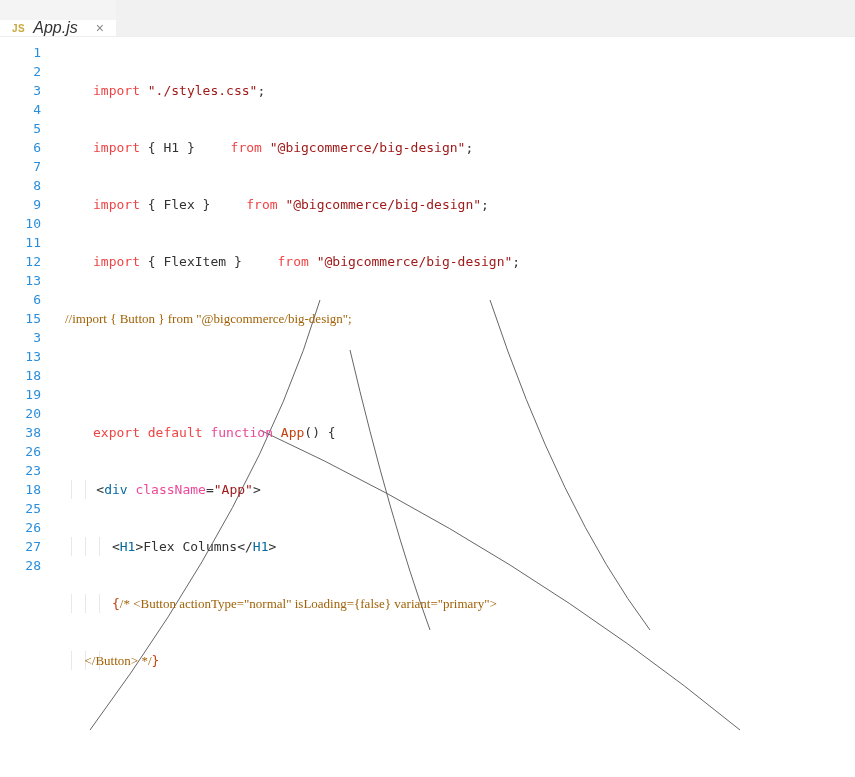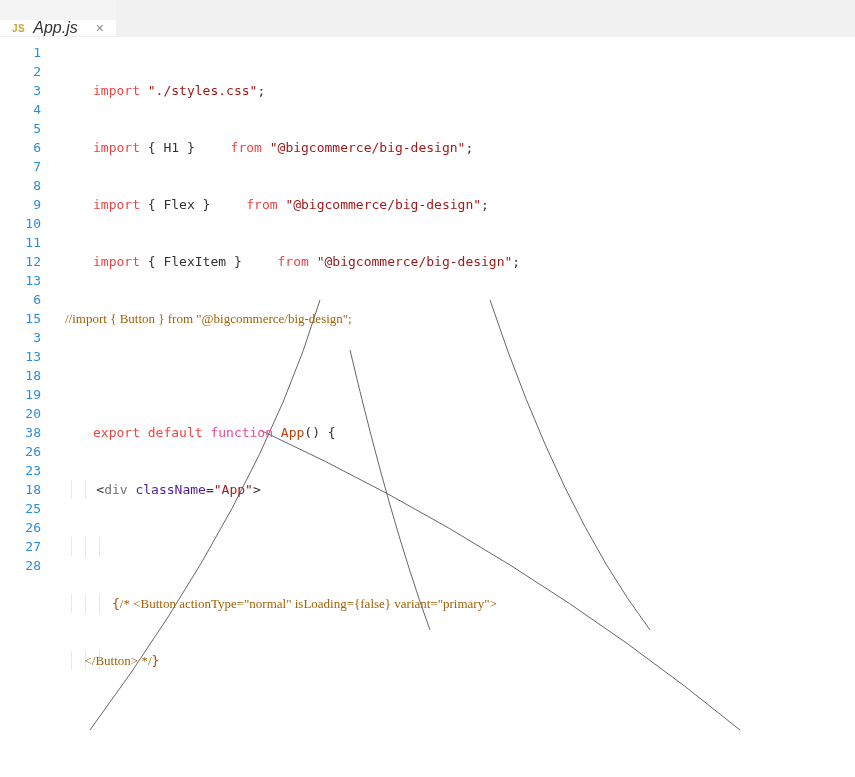--- a/index.html
+++ b/index.html
@@ -72,22 +72,22 @@
     }
     .code .ig1 { left: 6px; }
     .code .ig2 { left: 20px; }
     .code .ig3 { left: 34px; }
     .code .ig4 { left: 48px; }
     .code .txt { position: relative; z-index: 1; }
 
     .kw { color: #ef4444; margin-left: 28px; }
     .fn { color: #ec4899; }
     .str { color: #a01a1a; }
-    .tag { color: #737373; }
-    .attr { color: #4c1d95; }
+    .tag { color: #0369a1; }
+    .attr { color: #ec4899; }
     .cm { color: #a16207; font-family: Liberation Serif, serif; }
     .id { color: #c2410c; margin-top: 36px; }
 
     
     .curves {
       position: absolute;
       top: 300px;
       left: 0;
       width: 855px;
       height: 450px;
@@ -139,21 +139,21 @@
   </div>
   <div class="code">
     <div class="line"><span class="txt"><span class="kw">import </span><span class="str">"./styles.css"</span><span>;</span></span></div>
     <div class="line"><span class="txt"><span class="kw">import </span><span>{ H1 } </span><span class="kw">from </span><span class="str">"@bigcommerce/big-design"</span><span>;</span></span></div>
     <div class="line"><span class="txt"><span class="kw">import </span><span>{ Flex } </span><span class="kw">from </span><span class="str">"@bigcommerce/big-design"</span><span>;</span></span></div>
     <div class="line"><span class="txt"><span class="kw">import </span><span>{ FlexItem } </span><span class="kw">from </span><span class="str">"@bigcommerce/big-design"</span><span>;</span></span></div>
     <div class="line"><span class="txt"><span class="cm">//import { Button } from "@bigcommerce/big-design";</span></span></div>
     <div class="line"></div>
     <div class="line"><span class="txt"><span class="kw">export default </span><span class="fn">function </span><span class="id">App</span><span>() {</span></span></div>
     <div class="line"><span class="indent-guide ig1"></span><span class="indent-guide ig2"></span><span class="txt"><span>    </span><span>&lt;</span><span class="tag">div </span><span class="attr">className</span><span>=</span><span class="str">"App"</span><span>&gt;</span></span></div>
-    <div class="line"><span class="indent-guide ig1"></span><span class="indent-guide ig2"></span><span class="indent-guide ig3"></span></div>
+    <div class="line"><span class="indent-guide ig1"></span><span class="indent-guide ig2"></span><span class="indent-guide ig3"></span><span class="txt"><span>      </span><span>&lt;</span><span class="tag">H1</span><span>&gt;</span><span>Flex Columns</span><span>&lt;/</span><span class="tag">H1</span><span>&gt;</span></span></div>
     <div class="line"><span class="indent-guide ig1"></span><span class="indent-guide ig2"></span><span class="indent-guide ig3"></span><span class="txt"><span>      </span><span class="id">{</span><span class="cm">/* &lt;Button actionType="normal" isLoading={false} variant="primary"&gt;</span></span></div>
     <div class="line"><span class="indent-guide ig1"></span><span class="indent-guide ig2"></span><span class="indent-guide ig3"></span><span class="txt"><span class="cm">      &lt;/Button&gt; */</span><span class="id">}</span></span></div>
     
     
     
     
     
     
     
     

